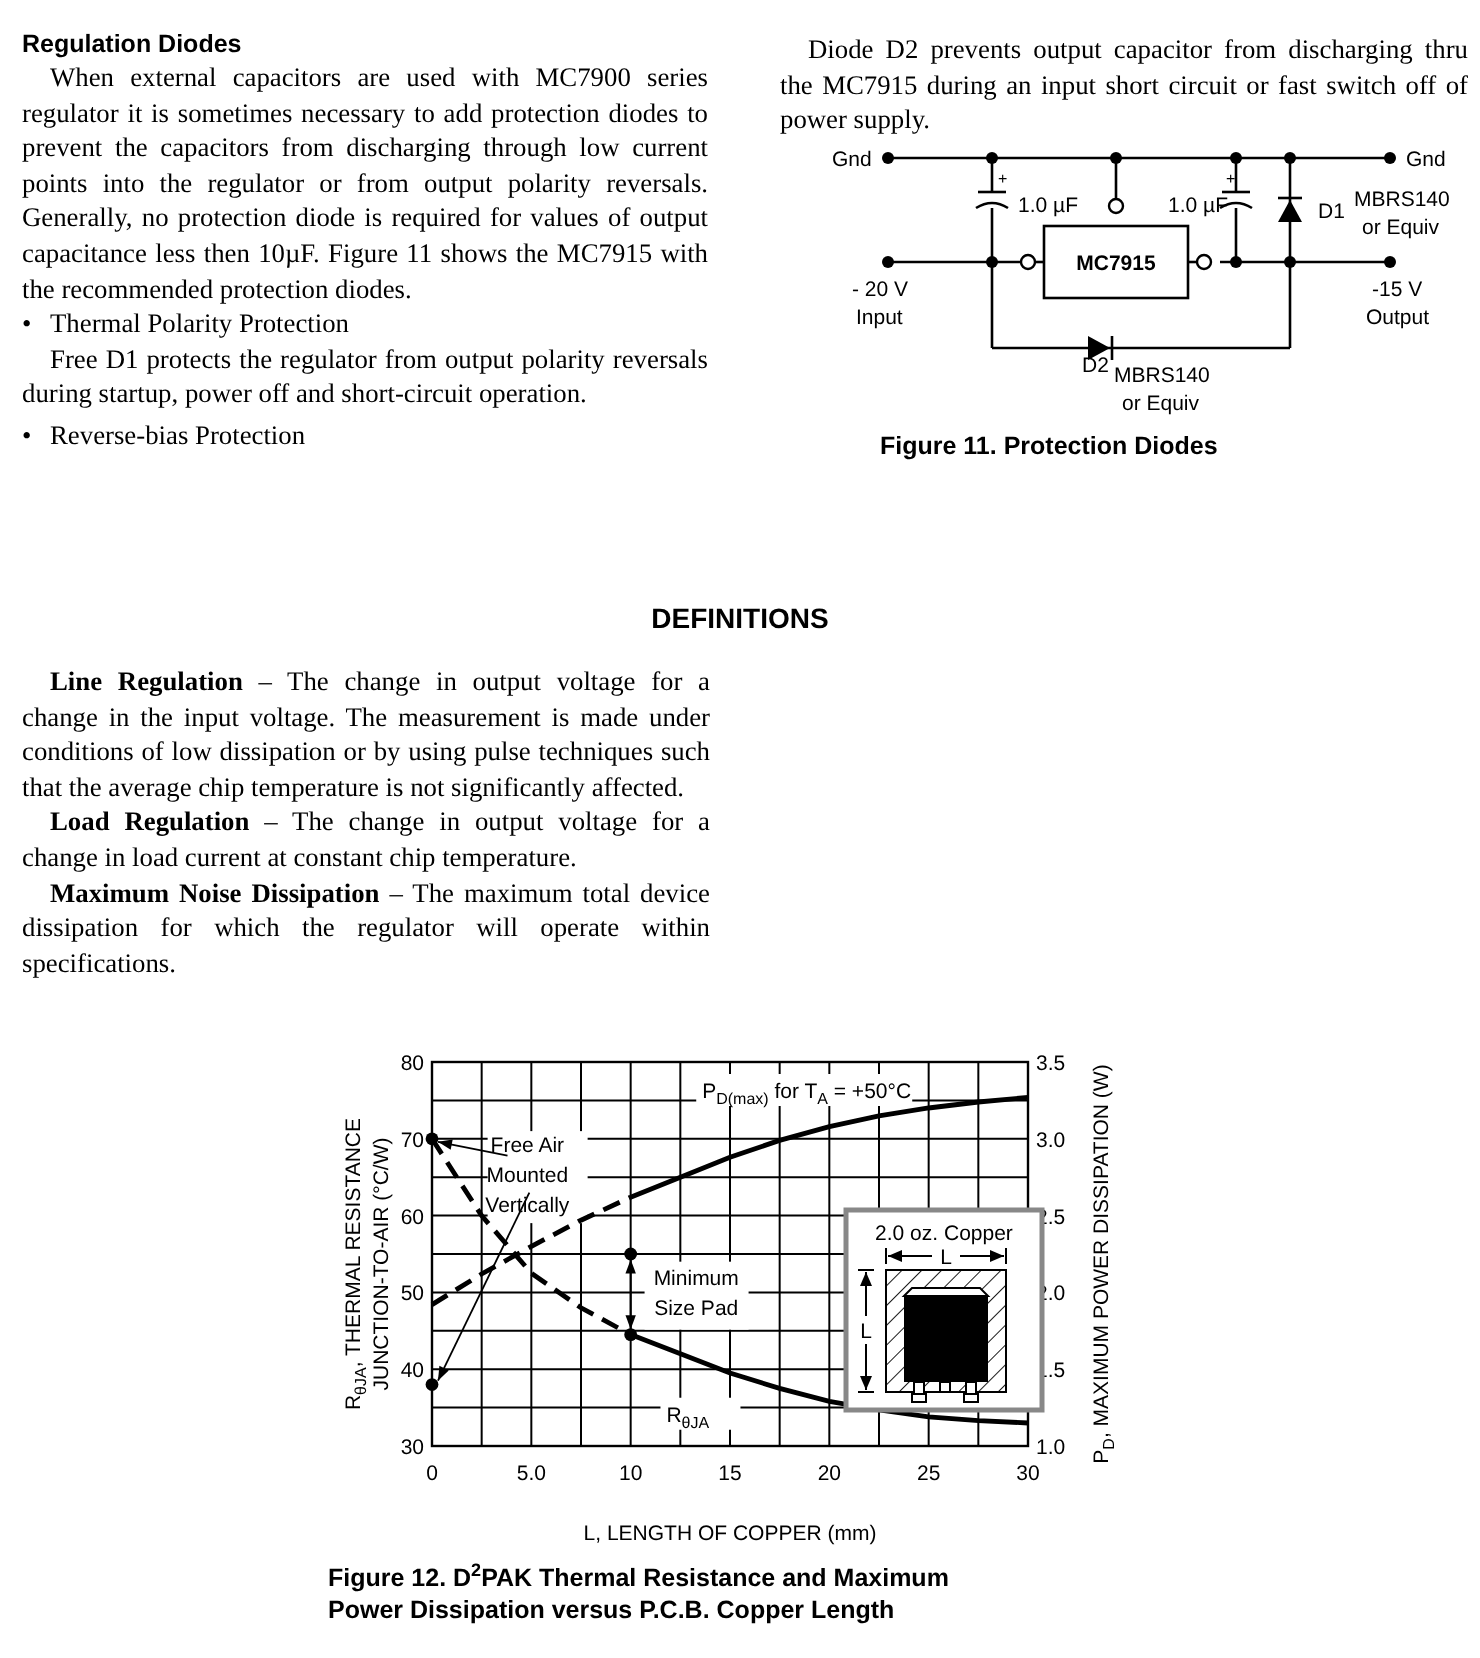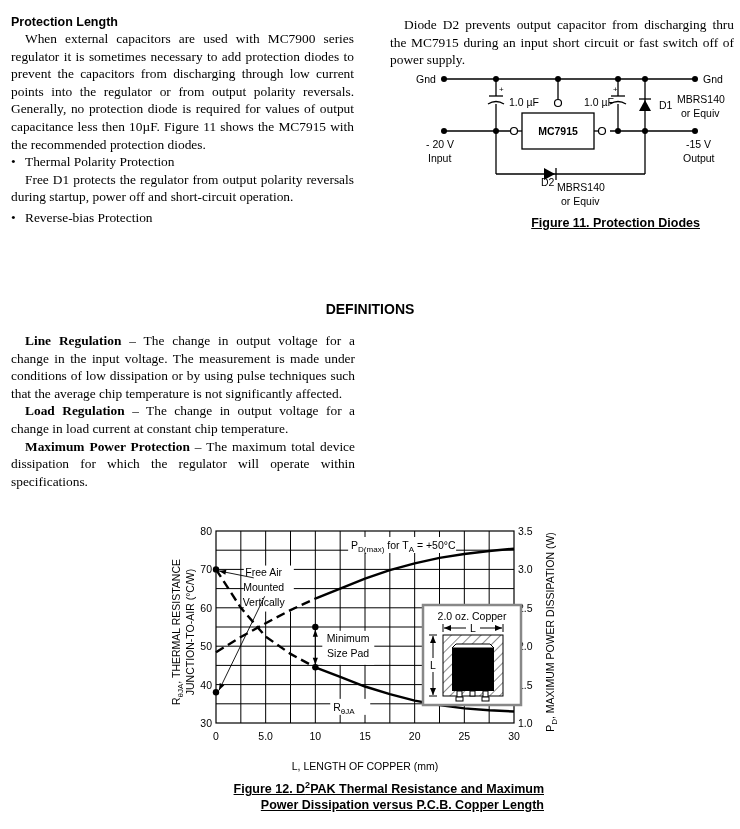--- a/index.html
+++ b/index.html
@@ -10,32 +10,32 @@
   .indent { text-indent:14px; }
   .heading { font-family:"Liberation Sans", sans-serif; font-weight:bold; font-size:12.5px; line-height:16px; margin:0; }
   .bullet { padding-left:0; }
   .bullet .dot { display:inline-block; width:14px; }
   .def-title { font-weight:bold; }
   #left-col { left:11px; top:14px; width:343px; }
   #right-col-top { left:390px; top:16px; width:344px; }
   #definitions-title { position:absolute; left:0; width:740px; top:301px; text-align:center; font-family:"Liberation Sans", sans-serif; font-weight:bold; font-size:14px; }
   #def-left { left:11px; top:332px; width:344px; }
   #def-right { left:390px; top:332px; width:344px; }
-  .fig-caption { position:absolute; font-family:"Liberation Sans", sans-serif; font-weight:bold; font-size:12.5px; text-align:right; line-height:16px;text-decoration:underline; }
+  .fig-caption { position:absolute; font-family:"Liberation Sans", sans-serif; font-weight:bold; font-size:12.5px; text-align:left; line-height:16px; }
   #fig11-caption { left:440px; top:215px; width:260px; }
   #fig12-caption { left:164px; top:777px; width:380px; }
   svg text { font-family:"Liberation Sans", "DejaVu Sans", sans-serif; }
   #circuit { position:absolute; left:400px; top:66px; }
   #chart { position:absolute; left:150px; top:520px; }
 </style>
 </head>
 <body>
 
 <div id="left-col" class="col serif">
-  <p class="heading">Protection Length</p>
+  <p class="heading">Regulation Diodes</p>
   <p class="indent">When external capacitors are used with MC7900 series regulator it is sometimes necessary to add protection diodes to prevent the capacitors from discharging through low current points into the regulator or from output polarity reversals. Generally, no protection diode is required for values of output capacitance less then 10µF. Figure 11 shows the MC7915 with the recommended protection diodes.</p>
   <p class="bullet"><span class="dot">•</span><span>Thermal Polarity Protection</span></p>
   <p class="indent">Free D1 protects the regulator from output polarity reversals during startup, power off and short-circuit operation.</p>
   <p class="bullet" style="margin-top:3px;"><span class="dot">•</span><span>Reverse-bias Protection</span></p>
 </div>
 
 <div id="right-col-top" class="col serif">
   <p class="indent">Diode D2 prevents output capacitor from discharging thru the MC7915 during an input short circuit or fast switch off of power supply.</p>
 </div>
 
@@ -118,21 +118,21 @@
     <text x="161" y="139">or Equiv</text>
   </g>
 </svg>
 <div id="fig11-caption" class="fig-caption">Figure 11. Protection Diodes</div>
 
 <div id="definitions-title">DEFINITIONS</div>
 
 <div id="def-left" class="col serif">
   <p class="indent"><span class="def-title">Line Regulation</span><span> – The change in output voltage for a change in the input voltage. The measurement is made under conditions of low dissipation or by using pulse techniques such that the average chip temperature is not significantly affected.</span></p>
   <p class="indent"><span class="def-title">Load Regulation</span><span> – The change in output voltage for a change in load current at constant chip temperature.</span></p>
-  <p class="indent"><span class="def-title">Maximum Power Protection</span><span> – The maximum total device dissipation for which the regulator will operate within specifications.</span></p>
+  <p class="indent"><span class="def-title">Maximum Noise Dissipation</span><span> – The maximum total device dissipation for which the regulator will operate within specifications.</span></p>
 </div>
 
 <div id="def-right" class="col serif">
 </div>
 
 <svg id="chart" width="420" height="255" viewBox="0 0 420 255">
   <g id="grid">
       <line x1="90.83333333333333" y1="11" x2="90.83333333333333" y2="203" stroke="#000" stroke-width="1"></line>
       <line x1="115.66666666666666" y1="11" x2="115.66666666666666" y2="203" stroke="#000" stroke-width="1"></line>
       <line x1="140.5" y1="11" x2="140.5" y2="203" stroke="#000" stroke-width="1"></line>

